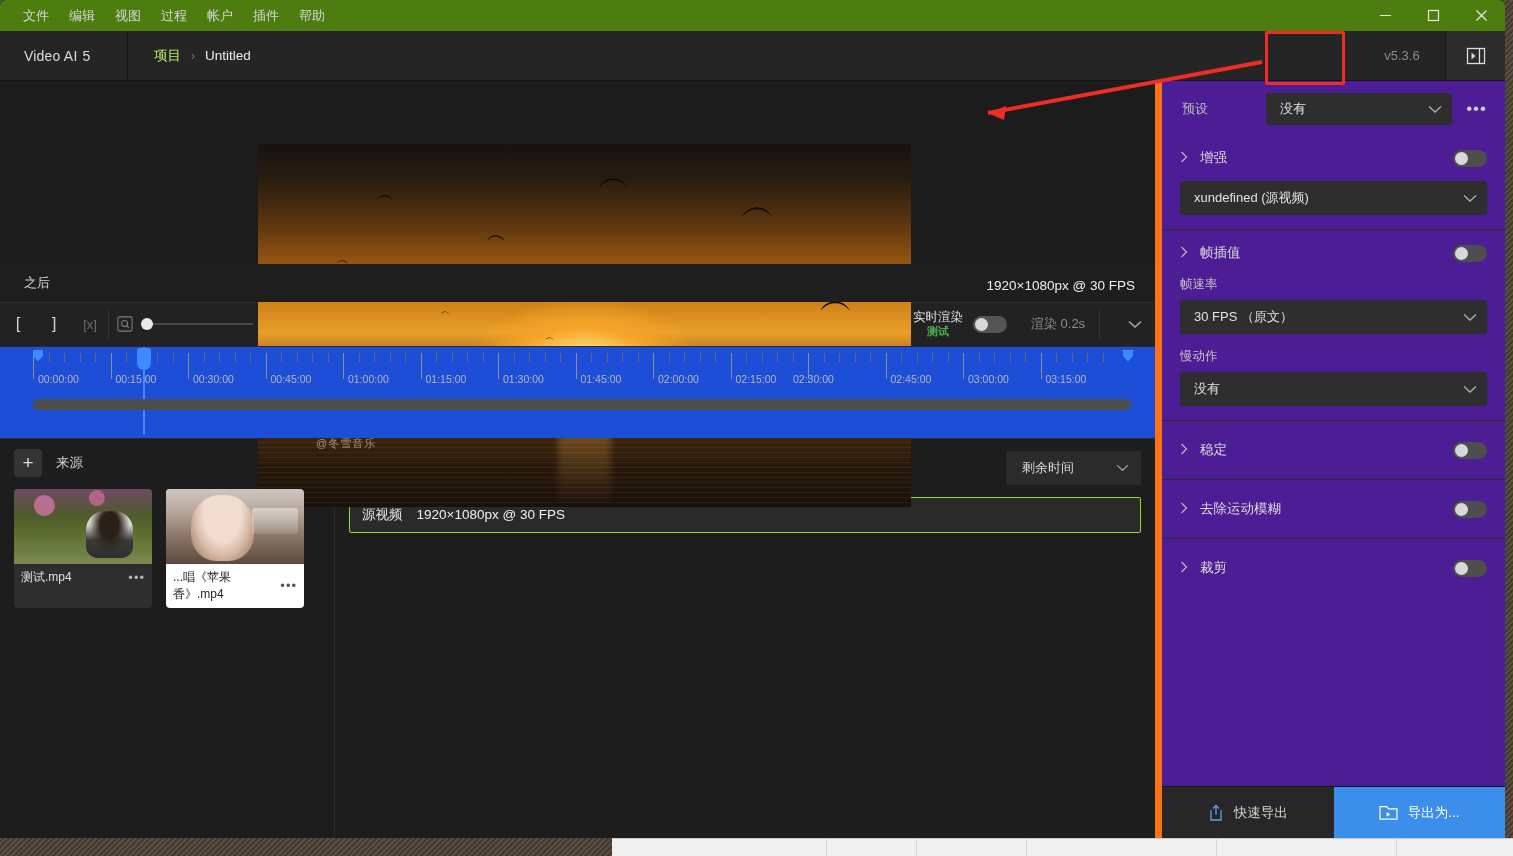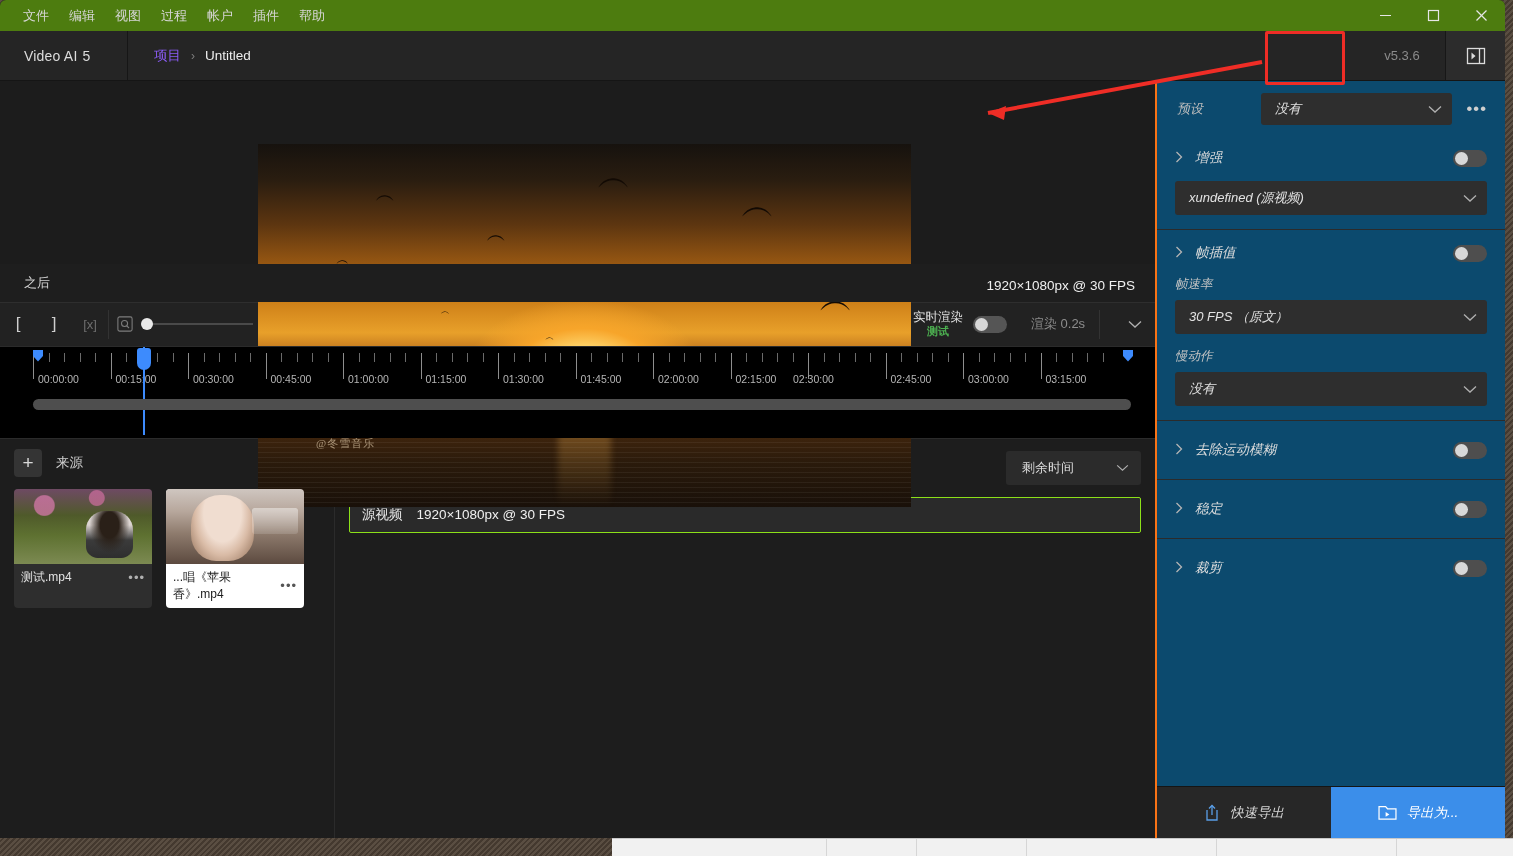--- a/index.html
+++ b/index.html
@@ -77,21 +77,21 @@
     padding-left: 24px;
     font-size: 14px; color: #dcdcdc;
     border-right: 1px solid #161616;
     letter-spacing: .2px;
   }
   .brand .ver { margin-left: 5px; }
   .breadcrumb {
     display: flex; align-items: center; gap: 10px;
     padding-left: 26px; font-size: 13.5px;
   }
-  .breadcrumb .crumb-dim { color: #8b5cf6; }
+  .breadcrumb .crumb-dim { color: #bef264; }
   .breadcrumb .sep { color: #7d7d7d; font-size: 12px; }
   .breadcrumb .crumb-cur { color: #eeeeee; }
   .titlebar-right {
     margin-left: auto; display: flex; align-items: stretch;
   }
   .appver {
     display: flex; align-items: center; justify-content: center;
     width: 86px; font-size: 13px; color: #8a8a8a;
   }
   .inputsettings {
@@ -108,21 +108,21 @@
     position: absolute; left: 1265px; top: 31px;
     width: 80px; height: 54px;
     border: 3px solid #ef2d26; border-radius: 2px;
     pointer-events: none; z-index: 40;
   }
   .annot-arrow { position: absolute; left: 0; top: 0; width: 1513px; height: 200px; z-index: 39; pointer-events: none; }
 
   
   .body-split { flex: 1; display: flex; min-height: 0; }
   .left-col { width: 1155px; display: flex; flex-direction: column; min-width: 0; background: #1d1d1d; }
-  .right-col { width: 350px; background: #0c4a6e; border-left: 2px solid #f97316; display: flex; flex-direction: column; font-style: italic; }
+  .right-col { width: 350px; background: #4c1d95; border-left: 7px solid #f97316; display: flex; flex-direction: column; }
 
   
   .stage {
     flex: 1 1 auto; position: relative; background: #1c1c1c;
     min-height: 0;
     display: flex; align-items: center; justify-content: center;
   }
   .video-frame {
     position: absolute; left: 258px; top: 63px;
     width: 653px; height: 363px;
@@ -163,21 +163,20 @@
     position: absolute; left: 0; right: 0; bottom: 16px;
     text-align: center;
     font-size: 19px; font-weight: bold; color: #f2f2f2;
     letter-spacing: 1px;
     text-shadow: 0 0 4px rgba(0,0,0,.9), 1px 1px 2px #000;
   }
   .watermark {
     position: absolute; left: 58px; bottom: 56px;
     font-size: 11px; color: rgba(255,235,200,.55);
     letter-spacing: 1px;
-    font-family: Liberation Serif, serif;
   }
   .stage-label-after {
     position: absolute; left: 24px; bottom: 10px;
     font-size: 13px; color: #d2d2d2;
   }
   .stage-res {
     position: absolute; right: 20px; bottom: 9px;
     font-size: 13.5px; color: #f0f0f0;
   }
   .stage-botbar {
@@ -226,21 +225,21 @@
   }
   .toggle .knob {
     position: absolute; left: 2px; top: 2px;
     width: 13px; height: 13px; border-radius: 50%; background: #d8d8d8;
   }
   .rendertime { padding: 0 14px; color: #8d8d8d; font-size: 13px; display:flex; align-items:center;}
   .chev-end { margin-left: auto; width: 40px; display: flex; align-items: center; justify-content: center; }
 
   
   .timeline {
-    flex: 0 0 92px; background: #000000; position: relative;
+    flex: 0 0 92px; background: #1d4ed8; position: relative;
     border-top: 1px solid #2b2b2b;
   }
   .tl-ruler { position: absolute; left: 0; right: 0; top: 0; height: 46px; }
   .tick {
     position: absolute; top: 6px; width: 1px; background: #6a6a6a;
   }
   .tick.major { height: 26px; background: #8e8e8e; }
   .tick.minor { height: 9px; }
   .tl-label {
     position: absolute; top: 26px; font-size: 10.5px; color: #b6b6b6;
@@ -830,35 +829,35 @@
             </div>
           </div>
 
           <div class="rp-section" style="padding-top:20px;padding-bottom:20px;">
             <div class="rp-sec-head">
               <span class="caret">
                 <svg width="8" height="12" viewBox="0 0 8 12" fill="none" stroke="#b5b5b5" stroke-width="1.3">
                     <path d="M1.5 1 L6.5 6 L1.5 11"></path>
                   </svg>
               </span>
-              <span class="title">去除运动模糊</span>
+              <span class="title">稳定</span>
               <span class="toggle">
                   <span class="knob"></span>
                 </span>
             </div>
           </div>
 
           <div class="rp-section" style="padding-top:20px;padding-bottom:20px;">
             <div class="rp-sec-head">
               <span class="caret">
                 <svg width="8" height="12" viewBox="0 0 8 12" fill="none" stroke="#b5b5b5" stroke-width="1.3">
                     <path d="M1.5 1 L6.5 6 L1.5 11"></path>
                   </svg>
               </span>
-              <span class="title">稳定</span>
+              <span class="title">去除运动模糊</span>
               <span class="toggle">
                   <span class="knob"></span>
                 </span>
             </div>
           </div>
 
           <div class="rp-section" style="padding-top:20px;padding-bottom:20px;border-bottom:none;">
             <div class="rp-sec-head">
               <span class="caret">
                 <svg width="8" height="12" viewBox="0 0 8 12" fill="none" stroke="#b5b5b5" stroke-width="1.3">

